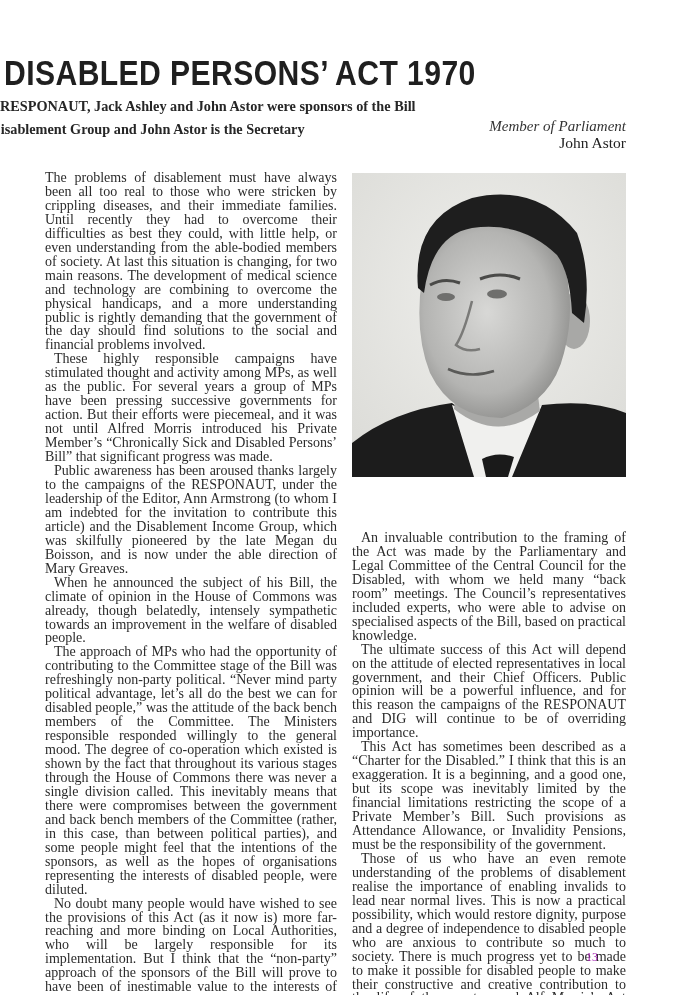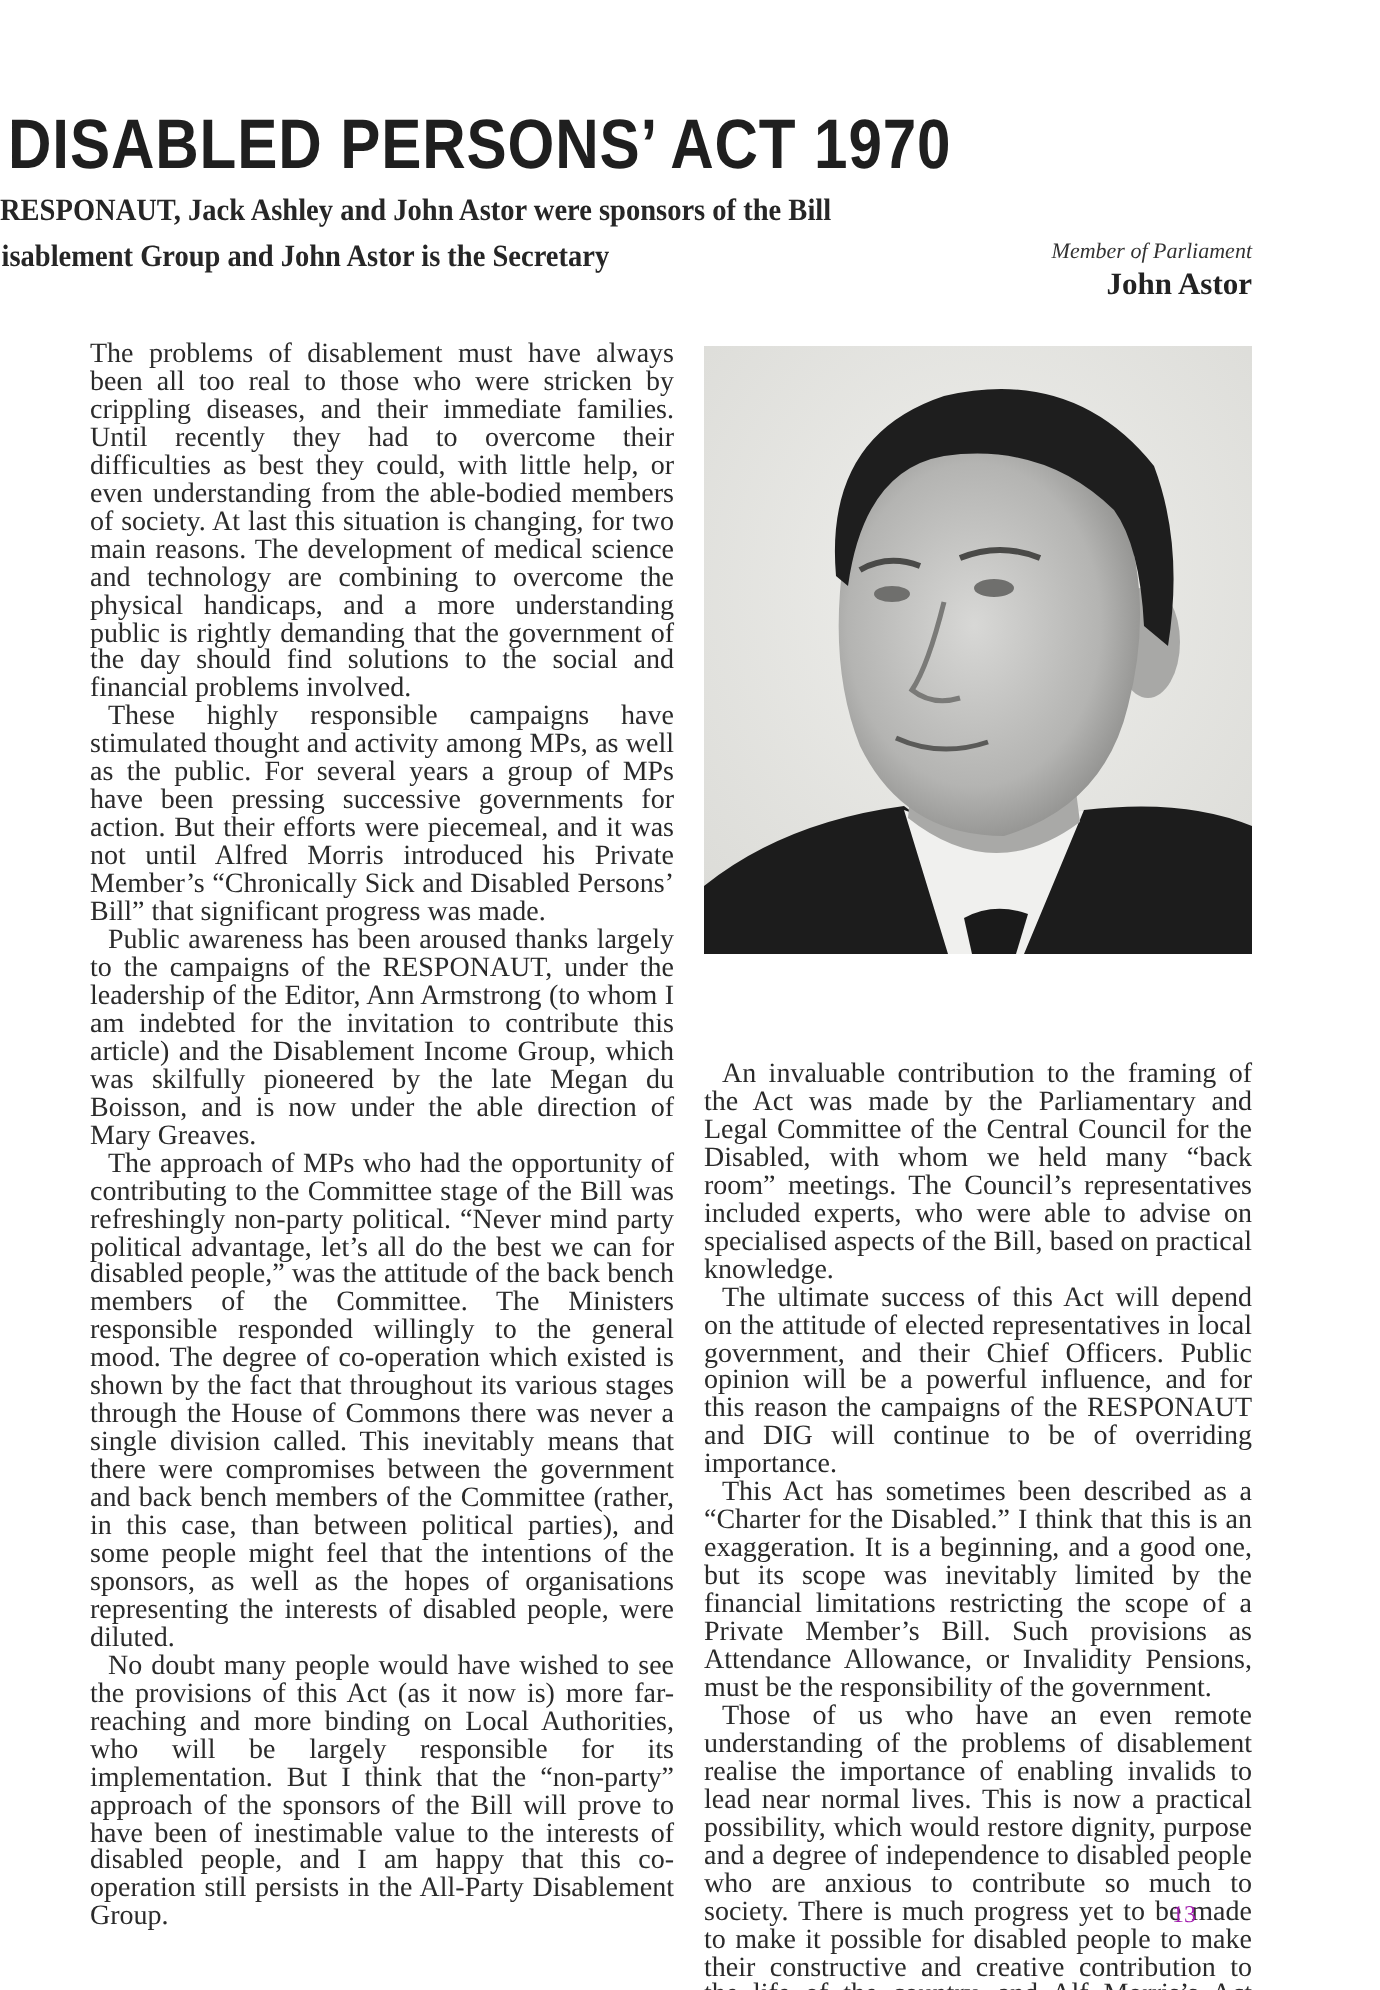--- a/index.html
+++ b/index.html
@@ -43,27 +43,27 @@
     .deck-1 { top: 97px; left: 0px; }
     .deck-2 { top: 120px; left: -4px; }
     .byline {
       position: absolute;
       right: 64px;
       top: 118px;
       text-align: right;
     }
     .byline .role {
       font-style: italic;
-      font-size: 11px;
+      font-size: 15px;
       color: #333;
       display: block;
       line-height: 16px;
     }
     .byline .author {
-      font-weight: bold;
+      font-weight: normal;
       font-size: 15.5px;
       color: #222;
       display: block;
       line-height: 18px;
     }
     .col {
       position: absolute;
       font-size: 14px;
       line-height: 13.95px;
       text-align: justify;
@@ -115,20 +115,21 @@
 
 <div class="byline">
   <span class="role">Member of Parliament</span>
   <span class="author">John Astor</span>
 </div>
 
 <div class="col col-left">
   <p class="first">The problems of disablement must have always been all too real to those who were stricken by crippling diseases, and their immediate families.  Until recently they had to overcome their difficulties as best they could, with little help, or even understanding from the able-bodied members of society.  At last this situation is changing, for two main reasons.  The development of medical science and technology are combining to overcome the physical handicaps, and a more understanding public is rightly demanding that the government of the day should find solutions to the social and financial problems involved.</p>
   <p>These highly responsible campaigns have stimulated thought and activity among MPs, as well as the public. For several years a group of MPs have been pressing successive governments for action.  But their efforts were piecemeal, and it was not until Alfred Morris introduced his Private Member’s “Chronically Sick and Disabled Persons’ Bill” that significant progress was made.</p>
   <p>Public awareness has been aroused thanks largely to the campaigns of the RESPONAUT, under the leader­ship of the Editor, Ann Armstrong (to whom I am indebted for the invitation to contribute this article) and the Disablement Income Group, which was skilfully pioneered by the late Megan du Boisson, and is now under the able direction of Mary Greaves.</p>
+  <p>When he announced the subject of his Bill, the climate of opinion in the House of Commons was already, though belatedly, intensely sympathetic towards an improve­ment in the welfare of disabled people.</p>
   <p>The approach of MPs who had the opportunity of contributing to the Committee stage of the Bill was refreshingly non-party political.  “Never mind party political advantage, let’s all do the best we can for disabled people,” was the attitude of the back bench members of the Committee.  The Ministers responsible responded willingly to the general mood.  The degree of co-operation which existed is shown by the fact that throughout its various stages through the House of Commons there was never a single division called.  This inevitably means that there were compromises between the government and back bench members of the Com­mittee (rather, in this case, than between political parties), and some people might feel that the intentions of the sponsors, as well as the hopes of organisations represent­ing the interests of disabled people, were diluted.</p>
   <p>No doubt many people would have wished to see the provisions of this Act (as it now is) more far-reaching and more binding on Local Authorities, who will be largely responsible for its implementation.  But I think that the “non-party” approach of the sponsors of the Bill will prove to have been of inestimable value to the interests of disabled people, and I am happy that this co-operation still persists in the All-Party Disablement Group.</p>
 </div>
 
 <div class="photo">
   <svg width="274" height="304" viewBox="0 0 274 304">
     <defs>
       <radialGradient id="bg" cx="50%" cy="40%" r="70%">
         <stop offset="0%" stop-color="#efefec"></stop>
         <stop offset="100%" stop-color="#dcdcd8"></stop>

